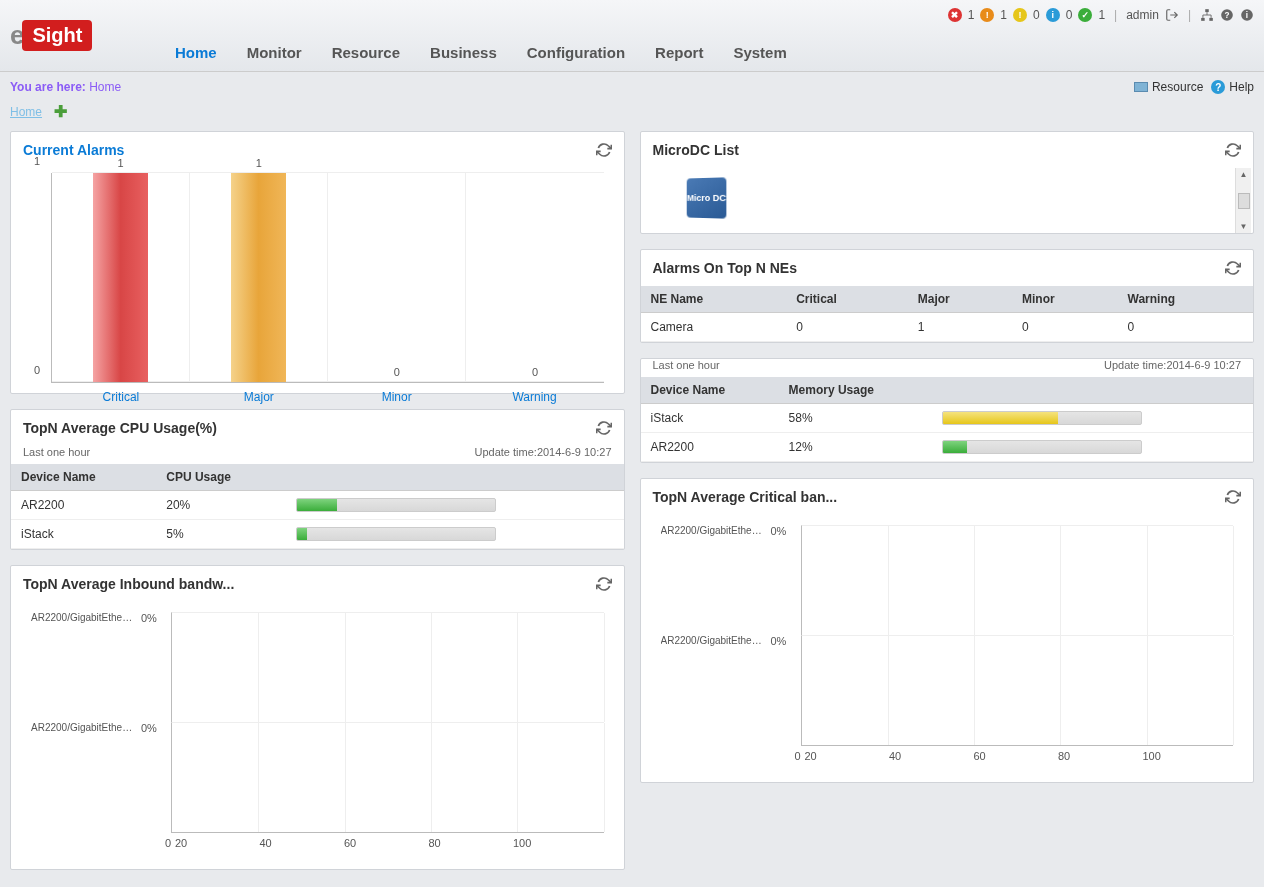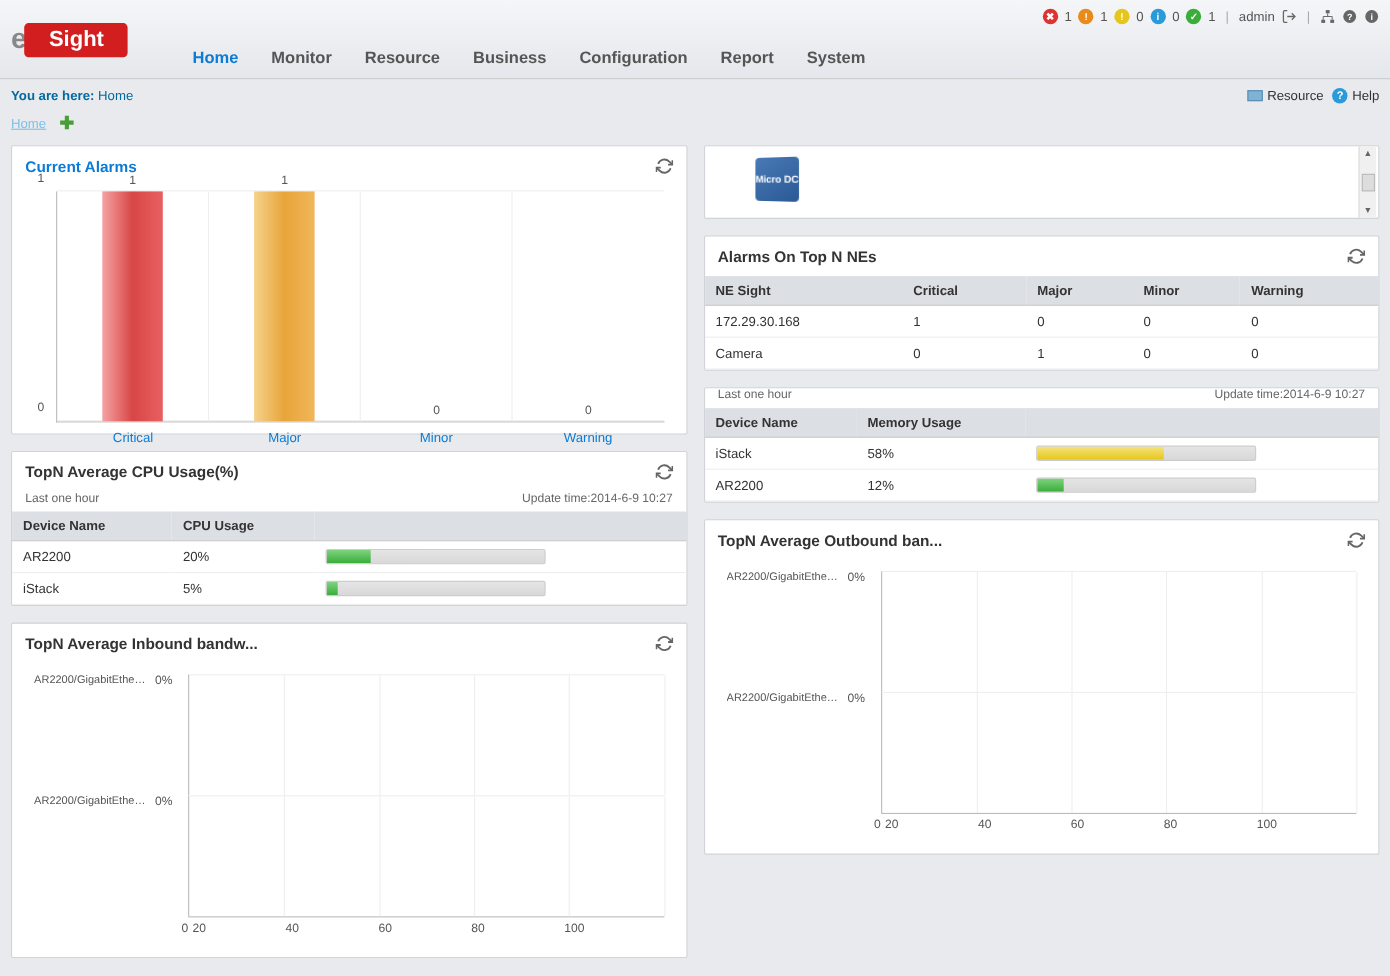--- a/index.html
+++ b/index.html
@@ -1,35 +1,35 @@
 <!DOCTYPE html>
 <html><head>
 <meta charset="utf-8">
 <style>
 *{box-sizing:border-box;margin:0;padding:0;font-family:Arial,Helvetica,sans-serif}
 body{background:#e8eaed;color:#333;font-size:13px}
 .topbar{background:linear-gradient(#f5f6f8,#e4e7eb);border-bottom:1px solid #ccc;height:72px;position:relative}
 .logo{position:absolute;left:10px;top:20px}
-.logo-box{display:inline-block;background:#d21e1e;color:#fff;font-weight:bold;font-size:20px;padding:4px 22px;border-radius:4px;position:relative;top:-2px}
+.logo-box{display:inline-block;background:#d21e1e;color:#fff;font-weight:bold;font-size:20px;padding:4px 10px;border-radius:4px;position:relative;top:-2px}
 .logo-e{display:inline-block;color:#888;font-weight:bold;font-size:26px;margin-right:-2px}
 .nav{position:absolute;left:175px;bottom:10px}
 .nav a{display:inline-block;margin-right:30px;font-weight:bold;color:#555;text-decoration:none;font-size:15px;cursor:pointer}
 .nav a.active{color:#0a7bd6}
 .top-right{position:absolute;right:10px;top:8px;display:flex;align-items:center;gap:6px;font-size:12px;color:#555}
 .dot{width:14px;height:14px;border-radius:50%;display:inline-flex;align-items:center;justify-content:center;color:#fff;font-size:9px;font-weight:bold}
 .dot.red{background:#d33}
 .dot.orange{background:#e88b1a}
 .dot.yellow{background:#e6c61a}
 .dot.blue{background:#2a9bd8}
 .dot.green{background:#3aad3a}
 .sep{color:#aaa;margin:0 3px}
 .ico{width:14px;height:14px;display:inline-block;color:#666}
 .ico svg{width:100%;height:100%;display:block}
 .breadcrumb-bar{background:#e8eaed;padding:8px 10px;display:flex;justify-content:space-between;align-items:center;font-size:12px}
-.breadcrumb-bar .loc{color:#0369a1}
+.breadcrumb-bar .loc{color:#8b5cf6}
 .breadcrumb-bar .loc b{font-weight:bold}
 .bc-right{display:flex;align-items:center;gap:8px}
 .bc-right .lnk{color:#333;cursor:pointer;display:flex;align-items:center;gap:4px}
 .bc-right .lnk .q{width:14px;height:14px;border-radius:50%;background:#2a9bd8;color:#fff;font-size:10px;display:flex;align-items:center;justify-content:center;font-weight:bold}
 .tabs-row{padding:0 10px;display:flex;align-items:center;gap:12px}
 .tabs-row a{color:#7fbfe6;font-size:12px;text-decoration:underline;cursor:pointer}
 .plus{color:#4a9e3a;font-weight:bold;font-size:16px;cursor:pointer}
 .dashboard{display:flex;gap:15px;padding:10px}
 .col{flex:1;display:flex;flex-direction:column;gap:15px}
 .panel{background:#fff;border:1px solid #d0d3d8;border-radius:2px}
@@ -270,20 +270,27 @@
             <span>80</span>
             <span>100</span>
           </div>
         </div>
     </div>
 
   </div>
   <div class="col">
 
     <div class="panel">
+      <div class="panel-hd">
+          <h3>MicroDC List</h3>
+        <span class="refresh"><svg viewBox="0 0 24 24" fill="none" stroke="currentColor" stroke-width="2.5">
+              <path d="M23 4v6h-6M1 20v-6h6"></path>
+              <path d="M3.51 9a9 9 0 0114.85-3.36L23 10M1 14l4.64 4.36A9 9 0 0020.49 15"></path>
+            </svg></span>
+        </div>
       <div class="microdc">
         <div style="width:30px"></div>
         <div class="cube">
             <span>Micro DC</span>
           </div>
         <div class="scroll">
             <span class="arr">▲</span>
             <span class="thumb"></span>
             <span class="arr">▼</span>
           </div>
@@ -294,35 +301,28 @@
       <div class="panel-hd">
           <h3>Alarms On Top N NEs</h3>
         <span class="refresh"><svg viewBox="0 0 24 24" fill="none" stroke="currentColor" stroke-width="2.5">
               <path d="M23 4v6h-6M1 20v-6h6"></path>
               <path d="M3.51 9a9 9 0 0114.85-3.36L23 10M1 14l4.64 4.36A9 9 0 0020.49 15"></path>
             </svg></span>
         </div>
       <table class="tbl">
           <thead>
             <tr id="at-head">
-              <th>NE Sight</th>
+              <th>NE Name</th>
               <th>Critical</th>
               <th>Major</th>
               <th>Minor</th>
               <th>Warning</th>
             </tr>
           </thead>
           <tbody id="at-body">
-            <tr>
-              <td>172.29.30.168</td>
-              <td>1</td>
-              <td>0</td>
-              <td>0</td>
-              <td>0</td>
-            </tr>
             <tr>
               <td>Camera</td>
               <td>0</td>
               <td>1</td>
               <td>0</td>
               <td>0</td>
             </tr>
           </tbody>
         </table>
     </div>
@@ -358,21 +358,21 @@
                   <div class="fill " style="width:12%"></div>
                 </div>
               </td>
             </tr>
           </tbody>
         </table>
     </div>
 
     <div class="panel">
       <div class="panel-hd">
-          <h3>TopN Average Outbound ban...</h3>
+          <h3>TopN Average Critical ban...</h3>
         <span class="refresh"><svg viewBox="0 0 24 24" fill="none" stroke="currentColor" stroke-width="2.5">
               <path d="M23 4v6h-6M1 20v-6h6"></path>
               <path d="M3.51 9a9 9 0 0114.85-3.36L23 10M1 14l4.64 4.36A9 9 0 0020.49 15"></path>
             </svg></span>
         </div>
       <div class="hbarchart" id="outbound-chart">
           <div class="row">
             <div class="lbl">AR2200/GigabitEthern...</div>
             <div class="val">0%</div>
             <div class="plot">

